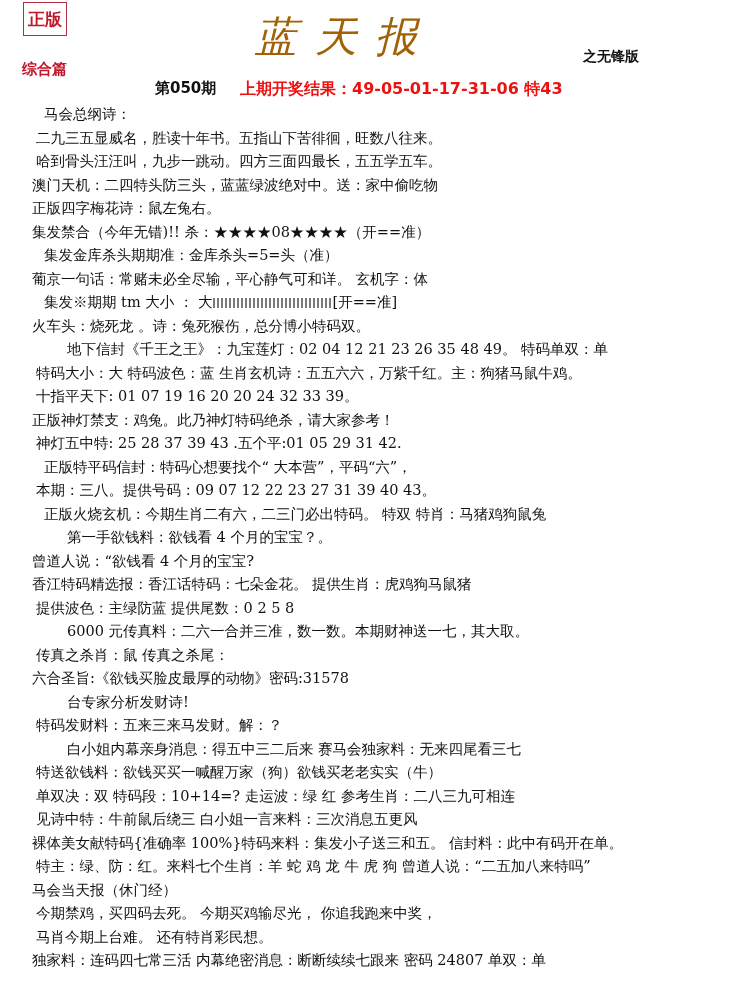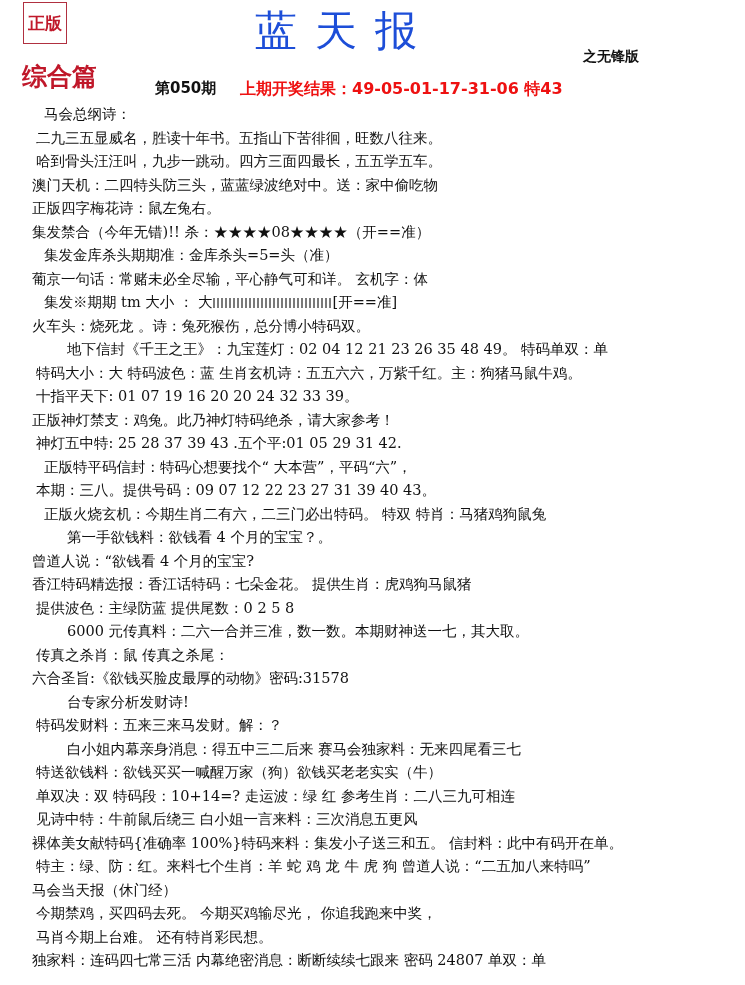--- a/index.html
+++ b/index.html
@@ -2,36 +2,36 @@
 <html><head>
   <meta charset="utf-8">
   <style>
     html, body { margin: 0; padding: 0; background: #ffffff; }
     body {
       width: 745px; height: 985px; position: relative; overflow: hidden;
       font-family: "DejaVu Serif", "Liberation Serif", serif;
       color: #111;
     }
     .badge {
-      position: absolute; left: 23px; top: 2px; width: 44px; height: 42px;
+      position: absolute; left: 23px; top: 2px; width: 44px; height: 34px;
       border: 1px solid #b03040; box-sizing: border-box;
       display: flex; align-items: center; justify-content: center;
       color: #c0182a; font-size: 17px; font-weight: bold;
     }
     .masthead {
-      position: absolute; left: 255px; top: 6px; width: 200px; height: 50px;
-      color: #1d4ed8; font-size: 42px; letter-spacing: 18px;
-      font-family: "DejaVu Serif", serif; line-height: 50px;
+      position: absolute; left: 255px; top: 12px; width: 200px; height: 50px;
+      color: #a16207; font-size: 42px; letter-spacing: 18px;
+      font-family: "DejaVu Serif", serif; line-height: 50px; font-style: italic;
     }
     .edition {
       position: absolute; left: 583px; top: 48px; font-size: 14px; font-weight: bold;
       font-family: "DejaVu Sans", sans-serif; color: #111;
     }
     .section-title {
-      position: absolute; left: 22px; top: 60px; font-size: 25px; color: #c0182a;
+      position: absolute; left: 22px; top: 60px; font-size: 15px; color: #c0182a;
       font-weight: bold;
     }
     .issue {
       position: absolute; left: 155px; top: 79px; font-size: 15px; font-weight: bold;
       font-family: "DejaVu Sans", sans-serif;
     }
     .result {
       position: absolute; left: 240px; top: 79px; font-size: 16px; color: #ee1111;
       font-weight: bold; font-family: "DejaVu Sans", sans-serif;
     }

